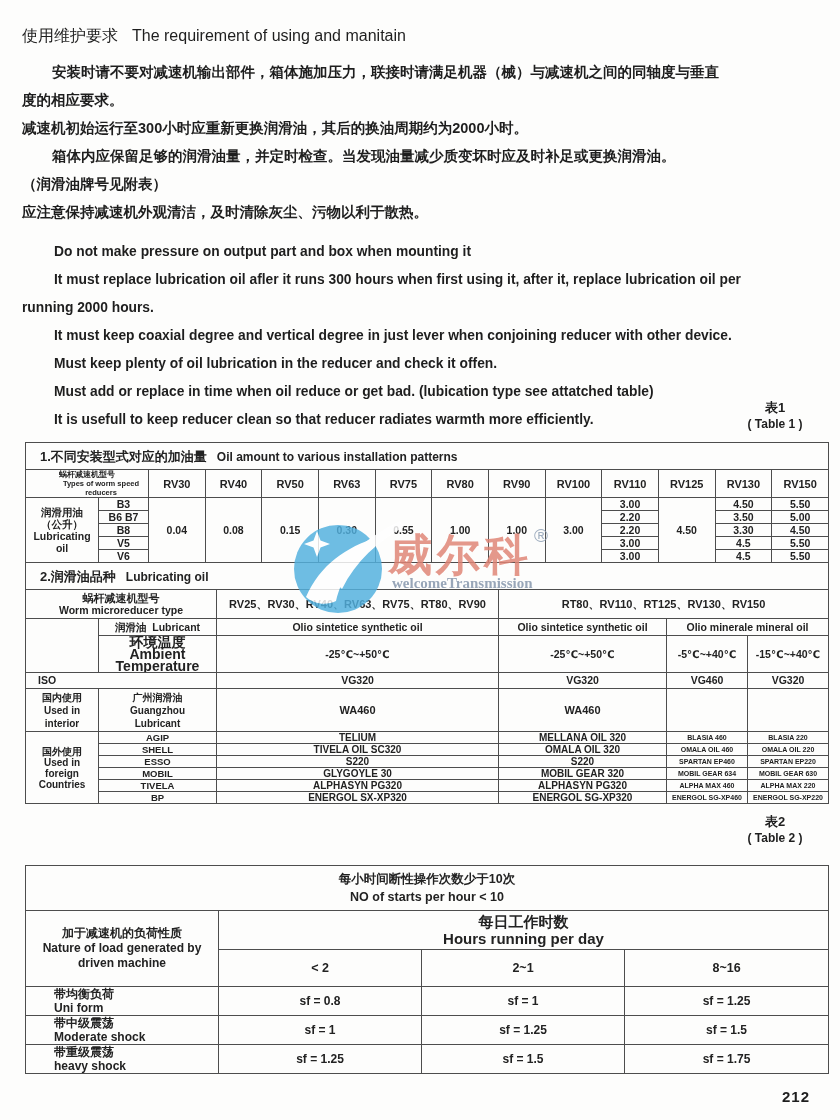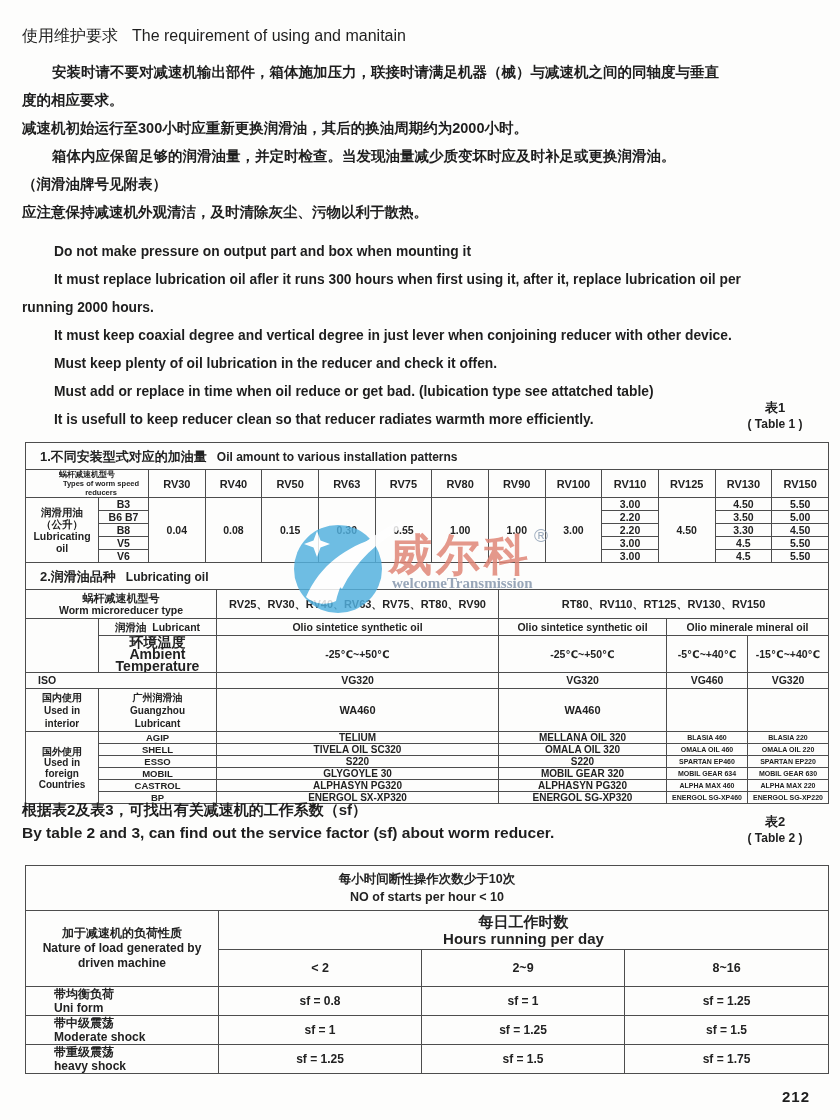--- a/index.html
+++ b/index.html
@@ -274,41 +274,37 @@
             <td class="brand-small">SPARTAN EP220</td>
           </tr>
       <tr class="brandrow">
             <td class="brand-name">MOBIL</td>
             <td class="brand-big">GLYGOYLE 30</td>
             <td class="brand-big">MOBIL GEAR 320</td>
             <td class="brand-small">MOBIL GEAR 634</td>
             <td class="brand-small">MOBIL GEAR 630</td>
           </tr>
       <tr class="brandrow">
-            <td class="brand-name">CASTROL</td>
+            <td class="brand-name">TIVELA</td>
             <td class="brand-big">ALPHASYN PG320</td>
             <td class="brand-big">ALPHASYN PG320</td>
             <td class="brand-small">ALPHA MAX 460</td>
             <td class="brand-small">ALPHA MAX 220</td>
           </tr>
       <tr class="brandrow">
             <td class="brand-name">BP</td>
             <td class="brand-big">ENERGOL SX-XP320</td>
             <td class="brand-big">ENERGOL SG-XP320</td>
             <td class="brand-small">ENERGOL SG-XP460</td>
             <td class="brand-small">ENERGOL SG-XP220</td>
           </tr>
     </tbody>
       </table>
   </div>
 
-  <div class="heading2">
-    <span class="h-zh">根据表2及表3，可找出有关减速机的工作系数（sf）</span>
-    <span class="h-en">By table 2 and 3, can find out the service factor (sf) about worm reducer.</span>
-  </div>
 
   <div class="tbl-tag tag2">
     <span class="t-zh">表2</span>
     <span class="t-en">( Table 2 )</span>
   </div>
 
   <div class="sftable">
     <table>
       <colgroup>
           <col style="width:193px">
@@ -329,21 +325,21 @@
               <div>Nature of load generated by</div>
               <div>driven machine</div>
             </td>
         <td colspan="3" class="sf-group">
               <div>每日工作时数</div>
               <div>Hours running per day</div>
             </td>
       </tr>
       <tr class="sf-cols">
         <td>&lt; 2</td>
-        <td>2~9</td>
+        <td>2~1</td>
         <td>8~16</td>
       </tr>
       <tr class="sf-row">
         <td class="rowlabel">
               <div>带均衡负荷</div>
               <div>Uni form</div>
             </td>
         <td class="sf-val">sf = 0.8</td>
         <td class="sf-val">sf = 1</td>
         <td class="sf-val">sf = 1.25</td>

